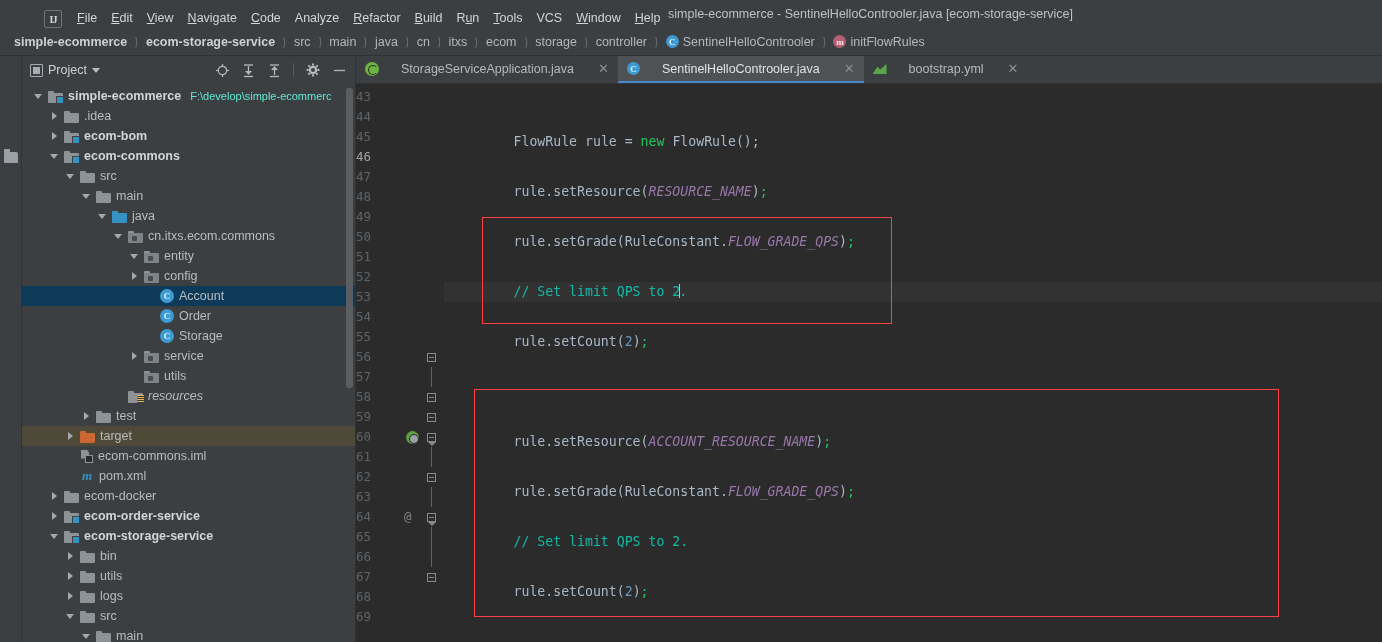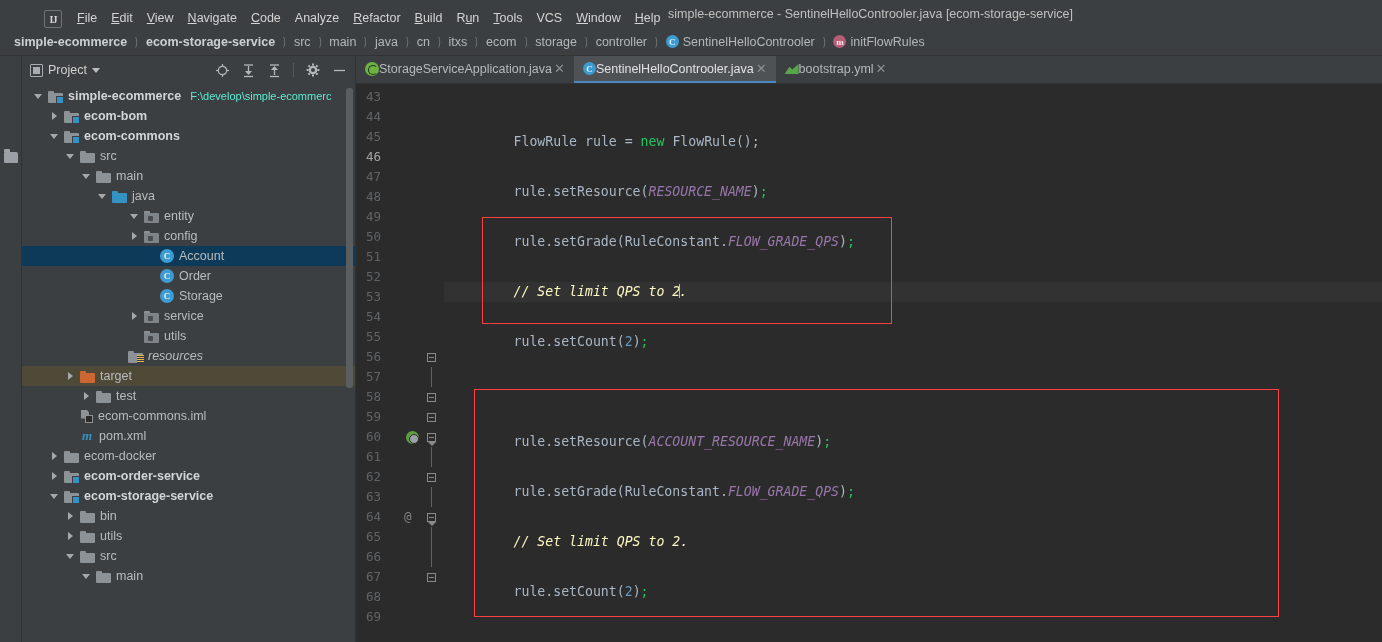--- a/index.html
+++ b/index.html
@@ -182,21 +182,21 @@
     background: #5a5e60; border-radius: 3px;
   }
 
   
   #editor-area { flex: 1; display: flex; flex-direction: column; background: #2b2b2b; }
   #tabs {
     height: 28px; display: flex; align-items: stretch;
     background: #3c3f41; border-bottom: 1px solid #323232; flex: none;
   }
   .etab {
-    display: flex; align-items: center; gap: 0; padding: 0 9px;
+    display: flex; align-items: center; gap: 22px; padding: 0 9px;
     font-size: 12.5px; color: #b5b9bc; white-space: nowrap; cursor: default;
     border-bottom: 2px solid transparent;
     justify-content: space-between;
   }
   .etab.active { background: #4e5254; color: #e0e2e4; border-bottom: 2px solid #4a88c7; }
   .tab-close { color: #8b8f92; font-size: 13px; margin-left: 2px; }
   .spring-ic {
     width: 14px; height: 14px; border-radius: 50%;
     background: #6db33f; position: relative; flex: none;
   }
@@ -205,21 +205,21 @@
     width: 8px; height: 8px; border: 1.5px solid #2b2b2b;
     border-radius: 50%; border-right-color: transparent;
   }
   .yml-ic {
     width: 14px; height: 11px; background: #57a64a; flex: none;
     clip-path: polygon(0 100%,35% 35%,55% 60%,100% 10%,100% 100%);
   }
 
   #editor-body { flex: 1; display: flex; position: relative; overflow: hidden; }
   #linenos {
-    width: 42px; flex: none; background: #2b2b2b; text-align: center;
+    width: 42px; flex: none; background: #2b2b2b; text-align: left;
     padding-right: 7px; padding-top: 3px;
     font-family: "DejaVu Sans Mono", monospace; font-size: 12.5px; color: #606366;
   }
   #linenos .ln { height: 20px; line-height: 20px; }
   #linenos .ln.cur { color: #a4a3a3; }
   #gutter {
     width: 46px; flex: none; background: #2b2b2b; position: relative; padding-top: 3px;
   }
   #gutter .grow { height: 20px; position: relative; }
   .fold {
@@ -255,21 +255,21 @@
     flex: 1; position: relative; background: #2b2b2b; padding-top: 3px;
     font-family: "DejaVu Sans Mono", monospace; font-size: 13.2px;
     overflow: hidden; white-space: pre;
   }
   #code .cline { height: 20px; line-height: 20px; padding-left: 6px; color: #a9b7c6; }
   #code .cline.cur { background: #323232; }
 
   
   .kw { color: #22c55e; }
   .num { color: #6897bb; }
-  .cmt2 { color: #fef9c3; font-style: italic; }
+  .cmt2 { color: #14b8a6; }
   .stat { color: #9876aa; font-style: italic; }
   .ident { color: #a9b7c6; }
   .caret {
     display: inline-block; width: 1px; height: 14px; background: #bbbbbb;
     vertical-align: -2px; margin: 0 -1px;
   }
 
   
   .redbox {
     position: absolute; border: 1.6px solid #ff4040; pointer-events: none;
@@ -420,20 +420,30 @@
             <span class="tab"></span>
             <span class="body"></span>
           </span>
           <span class="tlabel b">simple-ecommerce</span>
           <span class="tpath">F:\develop\simple-ecommerc</span>
         </div>
         <div class="trow" style="padding-left: 22px;">
           <span class="tw">
             <span class="arrow"></span>
           </span>
+          <span class="ficon">
+            <span class="tab"></span>
+            <span class="body"></span>
+          </span>
+          <span class="tlabel">.idea</span>
+        </div>
+        <div class="trow" style="padding-left: 22px;">
+          <span class="tw">
+            <span class="arrow"></span>
+          </span>
           <span class="ficon mod">
             <span class="tab"></span>
             <span class="body"></span>
           </span>
           <span class="tlabel b">ecom-bom</span>
         </div>
         <div class="trow" style="padding-left: 22px;">
           <span class="tw">
             <span class="arrow open"></span>
           </span>
@@ -465,20 +475,30 @@
         </div>
         <div class="trow" style="padding-left: 70px;">
           <span class="tw">
             <span class="arrow open"></span>
           </span>
           <span class="ficon java">
             <span class="tab"></span>
             <span class="body"></span>
           </span>
           <span class="tlabel">java</span>
+        </div>
+        <div class="trow" style="padding-left: 86px;">
+          <span class="tw">
+            <span class="arrow open"></span>
+          </span>
+          <span class="ficon pkg">
+            <span class="tab"></span>
+            <span class="body"></span>
+          </span>
+          <span class="tlabel">cn.itxs.ecom.commons</span>
         </div>
         <div class="trow" style="padding-left: 102px;">
           <span class="tw">
             <span class="arrow open"></span>
           </span>
           <span class="ficon pkg">
             <span class="tab"></span>
             <span class="body"></span>
           </span>
           <span class="tlabel">entity</span>
@@ -527,39 +547,39 @@
           <span class="tlabel">utils</span>
         </div>
         <div class="trow" style="padding-left: 86px; font-style: italic;">
           <span class="tw"></span>
           <span class="ficon res">
             <span class="tab"></span>
             <span class="body"></span>
           </span>
           <span class="tlabel">resources</span>
         </div>
+        <div class="trow" style="padding-left: 54px;">
+          <span class="tw">
+            <span class="arrow"></span>
+          </span>
+          <span class="ficon">
+            <span class="tab"></span>
+            <span class="body"></span>
+          </span>
+          <span class="tlabel">test</span>
+        </div>
         <div class="trow ctx" style="padding-left: 38px;">
           <span class="tw">
             <span class="arrow"></span>
           </span>
           <span class="ficon target">
             <span class="tab"></span>
             <span class="body"></span>
           </span>
           <span class="tlabel">target</span>
-        </div>
-        <div class="trow" style="padding-left: 54px;">
-          <span class="tw">
-            <span class="arrow"></span>
-          </span>
-          <span class="ficon">
-            <span class="tab"></span>
-            <span class="body"></span>
-          </span>
-          <span class="tlabel">test</span>
         </div>
         <div class="trow" style="padding-left: 38px;">
           <span class="tw"></span>
           <span class="imlicon"></span>
           <span class="tlabel">ecom-commons.iml</span>
         </div>
         <div class="trow" style="padding-left: 38px;">
           <span class="tw"></span>
           <span class="micon">m</span>
           <span class="tlabel">pom.xml</span>
@@ -606,20 +626,30 @@
         </div>
         <div class="trow" style="padding-left: 38px;">
           <span class="tw">
             <span class="arrow"></span>
           </span>
           <span class="ficon">
             <span class="tab"></span>
             <span class="body"></span>
           </span>
           <span class="tlabel">utils</span>
+        </div>
+        <div class="trow" style="padding-left: 38px;">
+          <span class="tw">
+            <span class="arrow"></span>
+          </span>
+          <span class="ficon">
+            <span class="tab"></span>
+            <span class="body"></span>
+          </span>
+          <span class="tlabel">logs</span>
         </div>
         <div class="trow" style="padding-left: 38px;">
           <span class="tw">
             <span class="arrow open"></span>
           </span>
           <span class="ficon">
             <span class="tab"></span>
             <span class="body"></span>
           </span>
           <span class="tlabel">src</span>

